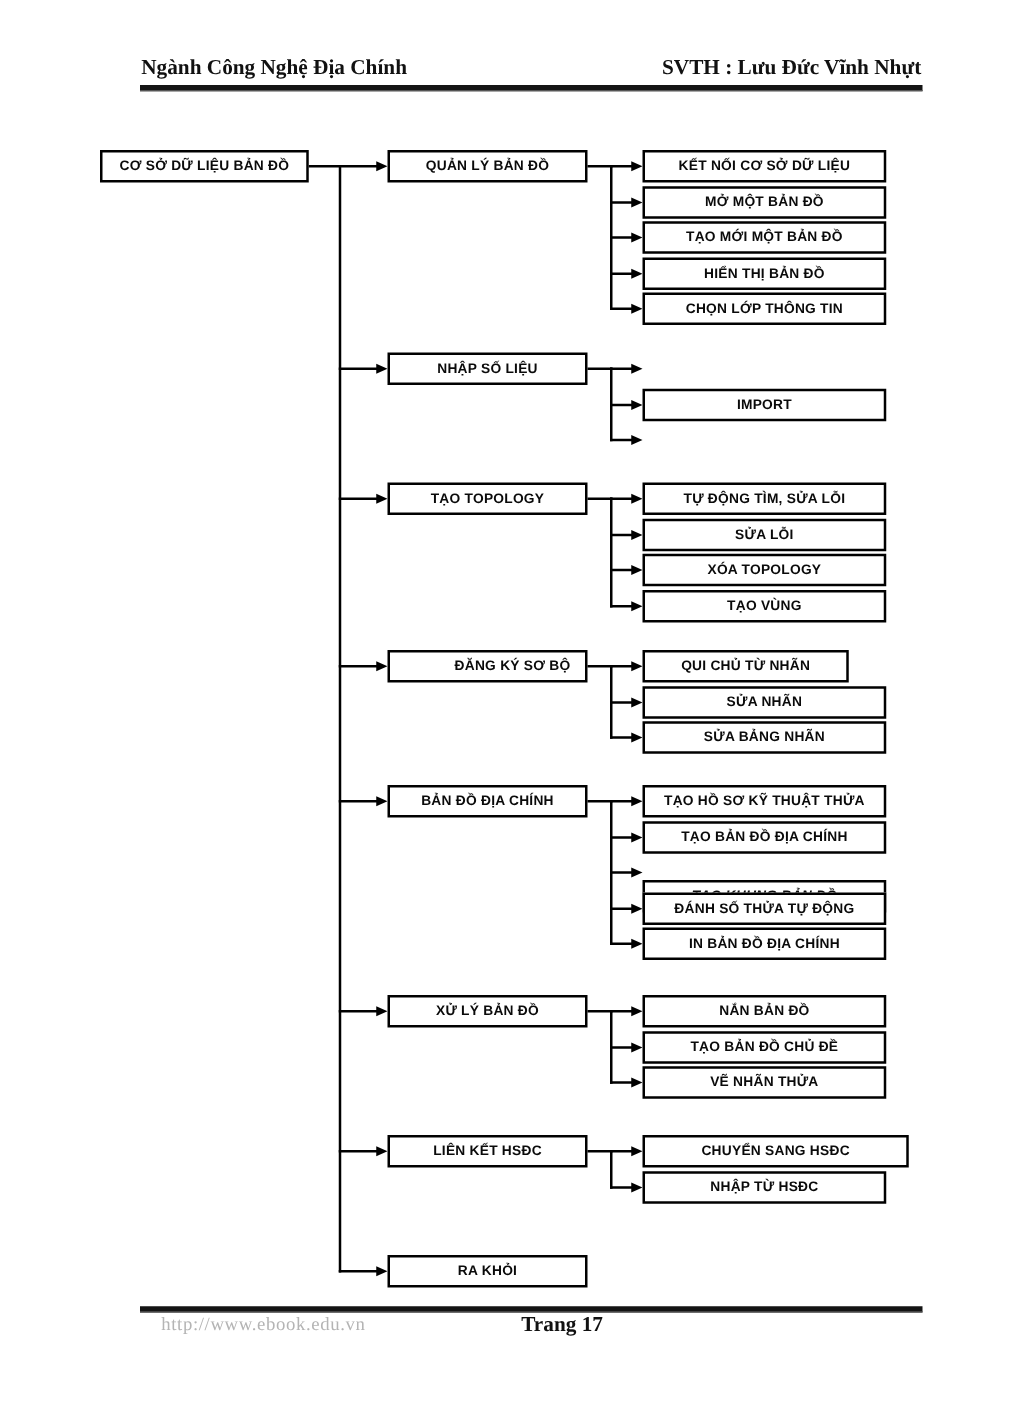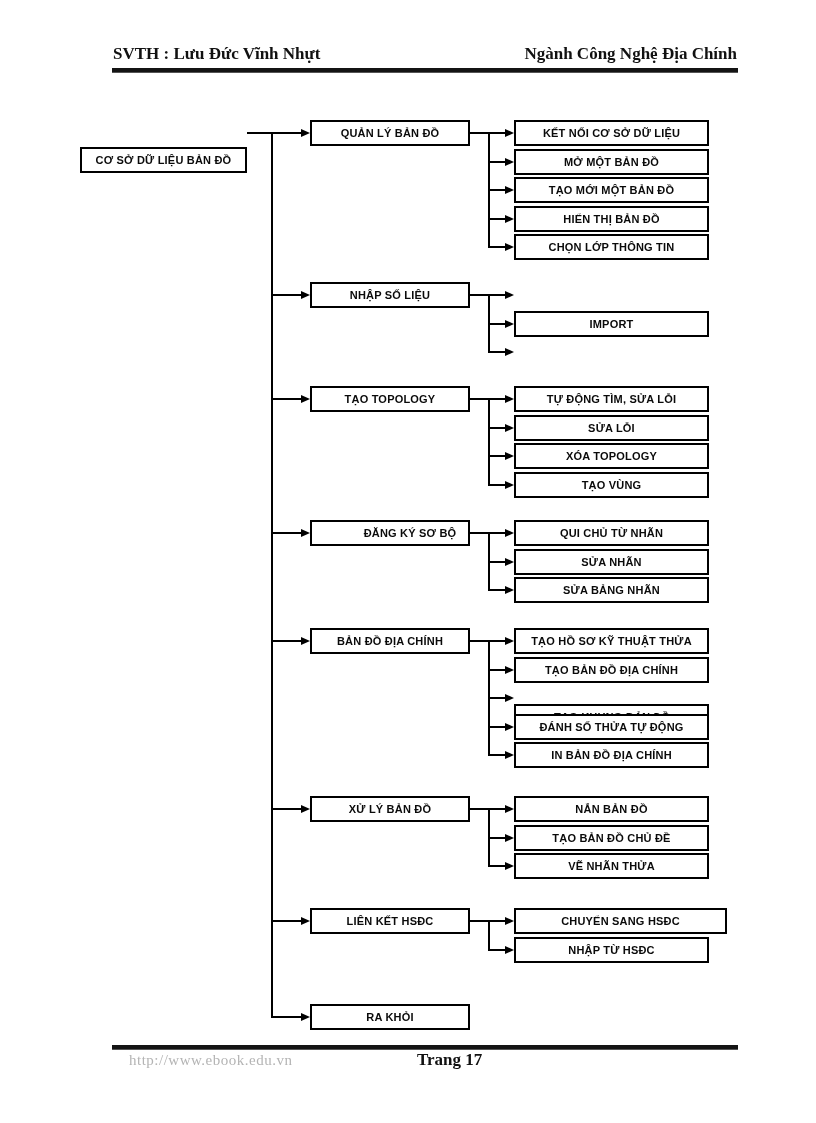--- a/index.html
+++ b/index.html
@@ -34,30 +34,30 @@
     font-weight:bold;font-size:11px;letter-spacing:0.2px;line-height:1;
     text-align:center;white-space:nowrap;color:#0a0a0a;
   }
   .hline{position:absolute;height:2px;background:#000;}
   .vline{position:absolute;width:2px;background:#000;}
   .ah{
     position:absolute;width:0;height:0;border-style:solid;
     border-width:4.5px 0 4.5px 9px;
     border-color:transparent transparent transparent #000;
   }
-  .root-box{left:80px;top:120px;width:167px;margin-top:27px;}
+  .root-box{left:80px;top:120px;width:167px;}
 </style>
 </head>
 <body>
 
 <div class="page">
 
   <div class="hdr">
+    <span>Ngành Công Nghệ Địa Chính</span>
     <span>SVTH : Lưu Đức Vĩnh Nhựt</span>
-    <span>Ngành Công Nghệ Địa Chính</span>
   </div>
   <div class="rule hdr-rule"></div>
 
   <div id="diagram-layer">
     <div class="nbox root-box">CƠ SỞ DỮ LIỆU BẢN ĐỒ</div>
 
   <div class="vline" style="left: 271px; top: 132px; height: 886px;"></div>
       <div class="hline" style="left: 247px; top: 132px; width: 55px;"></div>
       <div class="ah" style="left: 301px; top: 128.5px;"></div>
       <div class="nbox" style="left: 310px; top: 120px; width: 160px;">QUẢN LÝ BẢN ĐỒ</div>
@@ -107,21 +107,21 @@
       <div class="hline" style="left: 488px; top: 484px; width: 18px;"></div>
       <div class="ah" style="left: 505px; top: 480.5px;"></div>
       <div class="nbox" style="left: 514px; top: 472px; width: 195px;">TẠO VÙNG</div>
       <div class="hline" style="left: 271px; top: 532px; width: 31px;"></div>
       <div class="ah" style="left: 301px; top: 528.5px;"></div>
       <div class="nbox" style="left: 310px; top: 520px; width: 160px; padding-left: 40px;">ĐĂNG KÝ SƠ BỘ</div>
       <div class="hline" style="left: 470px; top: 532px; width: 20px;"></div>
       <div class="vline" style="left: 488px; top: 532px; height: 59.2px;"></div>
       <div class="hline" style="left: 488px; top: 532px; width: 18px;"></div>
       <div class="ah" style="left: 505px; top: 528.5px;"></div>
-      <div class="nbox" style="left: 514px; top: 520px; width: 195px;">QUI CHỦ TỪ NHÃN</div>
+      <div class="nbox" style="left: 514px; top: 520px; width: 165px;">QUI CHỦ TỪ NHÃN</div>
       <div class="hline" style="left: 488px; top: 561px; width: 18px;"></div>
       <div class="ah" style="left: 505px; top: 557.5px;"></div>
       <div class="nbox" style="left: 514px; top: 549px; width: 195px;">SỬA NHÃN</div>
       <div class="hline" style="left: 488px; top: 589px; width: 18px;"></div>
       <div class="ah" style="left: 505px; top: 585.5px;"></div>
       <div class="nbox" style="left: 514px; top: 577px; width: 195px;">SỬA BẢNG NHÃN</div>
       <div class="hline" style="left: 271px; top: 640px; width: 31px;"></div>
       <div class="ah" style="left: 301px; top: 636.5px;"></div>
       <div class="nbox" style="left: 310px; top: 628px; width: 160px;">BẢN ĐỒ ĐỊA CHÍNH</div>
       <div class="hline" style="left: 470px; top: 640px; width: 20px;"></div>

